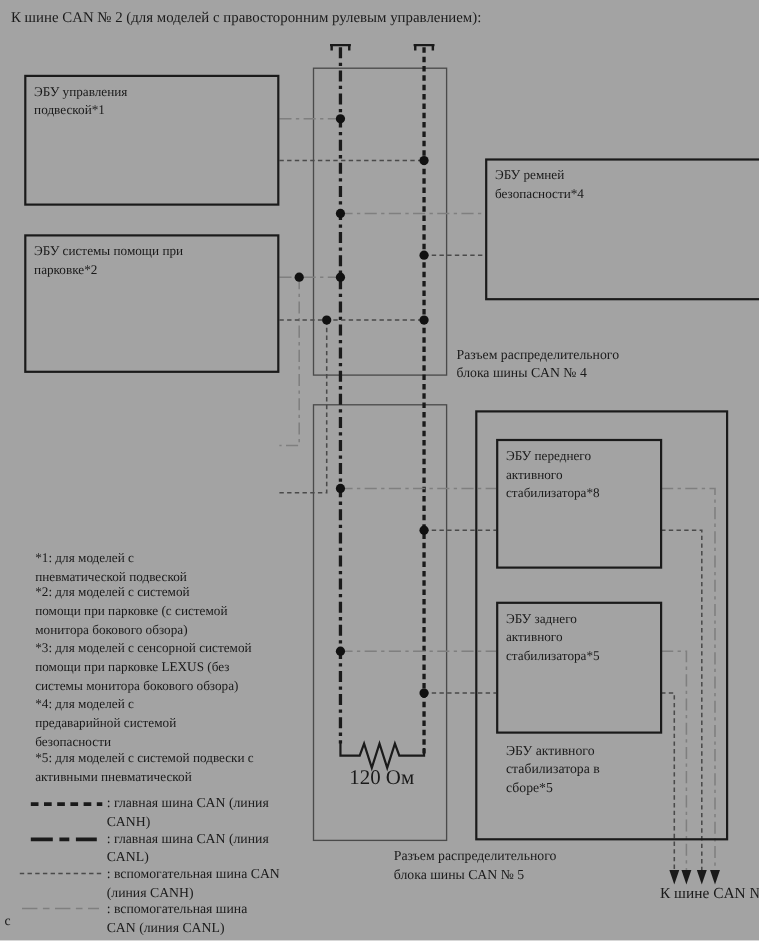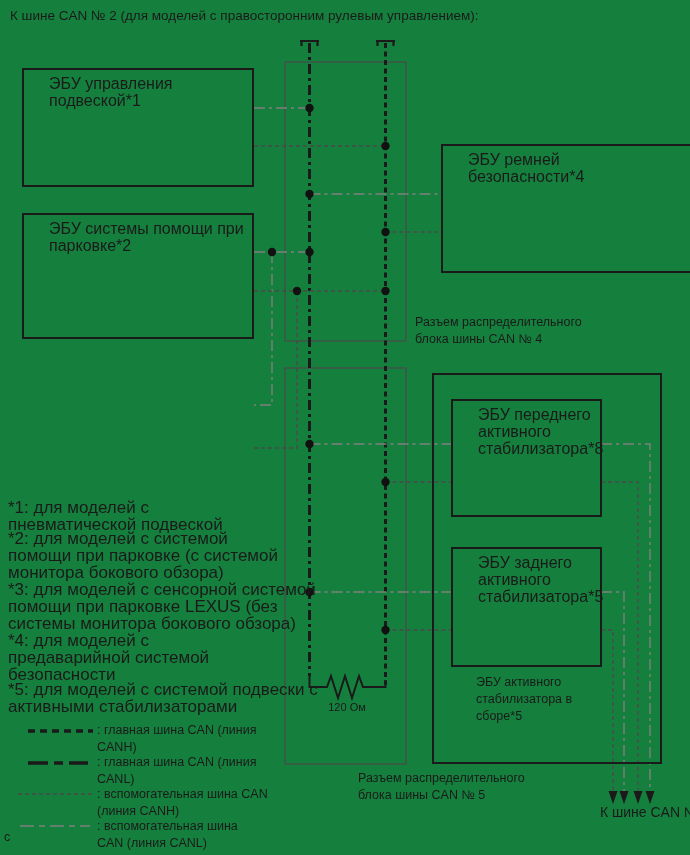--- a/index.html
+++ b/index.html
@@ -1,33 +1,33 @@
 <!DOCTYPE html>
 <html><head>
 <meta charset="utf-8">
 <style>
   html,body { margin:0; padding:0; background:#fff; }
   .stage {
-    position:relative; width:690px; height:855px; background:#15803d;
-    font-family:Liberation Sans, sans-serif; color:#1a1a1a;
+    position:relative; width:690px; height:855px; background:#a3a3a3;
+    font-family:Liberation Serif, serif; color:#1a1a1a;
     overflow:hidden;
   }
   .layer { position:absolute; left:0; top:0; }
   .txt {
     position:absolute; white-space:pre; font-size:12.5px; line-height:17px;
     color:#1a1a1a;
   }
   .box {
     position:absolute; border:2px solid #1a1a1a; box-sizing:border-box;
     background:transparent;
   }
-  .box .lbl { display:block; padding:5px 8px 0 25px; white-space:pre; font-size:16px; line-height:17px; }
+  .box .lbl { display:block; padding:5px 8px 0 7px; white-space:pre; font-size:12px; line-height:17px; }
   .title { font-size:13.5px; }
-  .small-note { font-size:17px; }
-  .resistor-lbl { font-size:11px; text-align:center; }
+  .small-note { font-size:12px;margin-left:24px; }
+  .resistor-lbl { font-size:19px; text-align:center; }
   .can3-lbl { font-size:14px; }
 </style>
 </head>
 <body>
 
 <div class="stage">
 
   <svg class="layer" width="690" height="855" viewBox="0 0 690 855">
 
     <rect x="285" y="62" width="121" height="279" fill="none" stroke="#4a4a4a" stroke-width="1.2"></rect>
@@ -112,21 +112,21 @@
 активного
 стабилизатора*8</span>
   </div>
 
   <div class="box" style="left:451px; top:547px; width:151px; height:120px;">
     <span class="lbl">ЭБУ заднего
 активного
 стабилизатора*5</span>
   </div>
 
-  <div class="txt" style="left:476px; top:674px;">ЭБУ активного
+  <div class="txt" style="left:460px; top:674px;">ЭБУ активного
 стабилизатора в
 сборе*5</div>
 
   <div class="txt" style="left:415px; top:314px;">Разъем распределительного
 блока шины CAN № 4</div>
   <div class="txt" style="left:358px; top:770px;">Разъем распределительного
 блока шины CAN № 5</div>
 
   <div class="txt resistor-lbl" style="left:310px; top:699px; width:74px;">120 Ом</div>
 
@@ -137,21 +137,21 @@
   <div class="txt small-note" style="left:8px; top:530px;">*2: для моделей с системой
 помощи при парковке (с системой
 монитора бокового обзора)</div>
   <div class="txt small-note" style="left:8px; top:581px;">*3: для моделей с сенсорной системой
 помощи при парковке LEXUS (без
 системы монитора бокового обзора)</div>
   <div class="txt small-note" style="left:8px; top:632px;">*4: для моделей с
 предаварийной системой
 безопасности</div>
   <div class="txt small-note" style="left:8px; top:681px;">*5: для моделей с системой подвески с
-активными стабилизаторами</div>
+активными пневматической</div>
 
   <div class="txt" style="left:97px; top:722px;">: главная шина CAN (линия
 CANH)</div>
   <div class="txt" style="left:97px; top:754px;">: главная шина CAN (линия
 CANL)</div>
   <div class="txt" style="left:97px; top:818px;">: вспомогательная шина
 CAN (линия CANL)</div>
   <div class="txt" style="left:97px; top:786px;">: вспомогательная шина CAN
 (линия CANH)</div>
 

